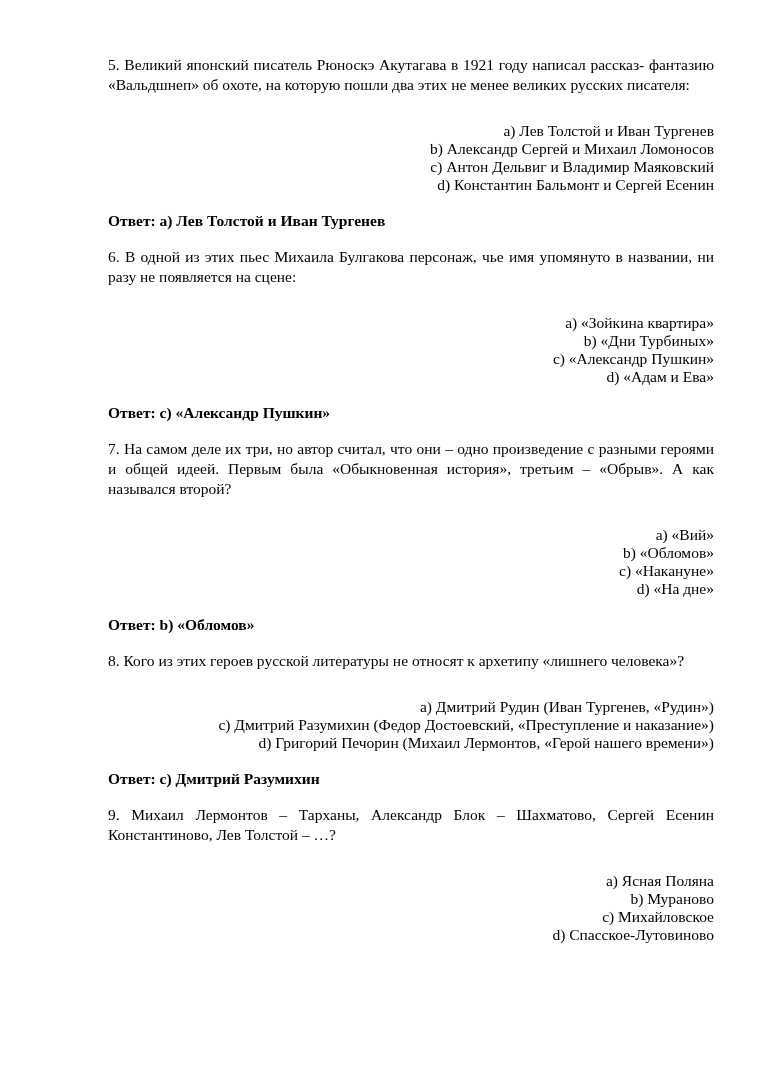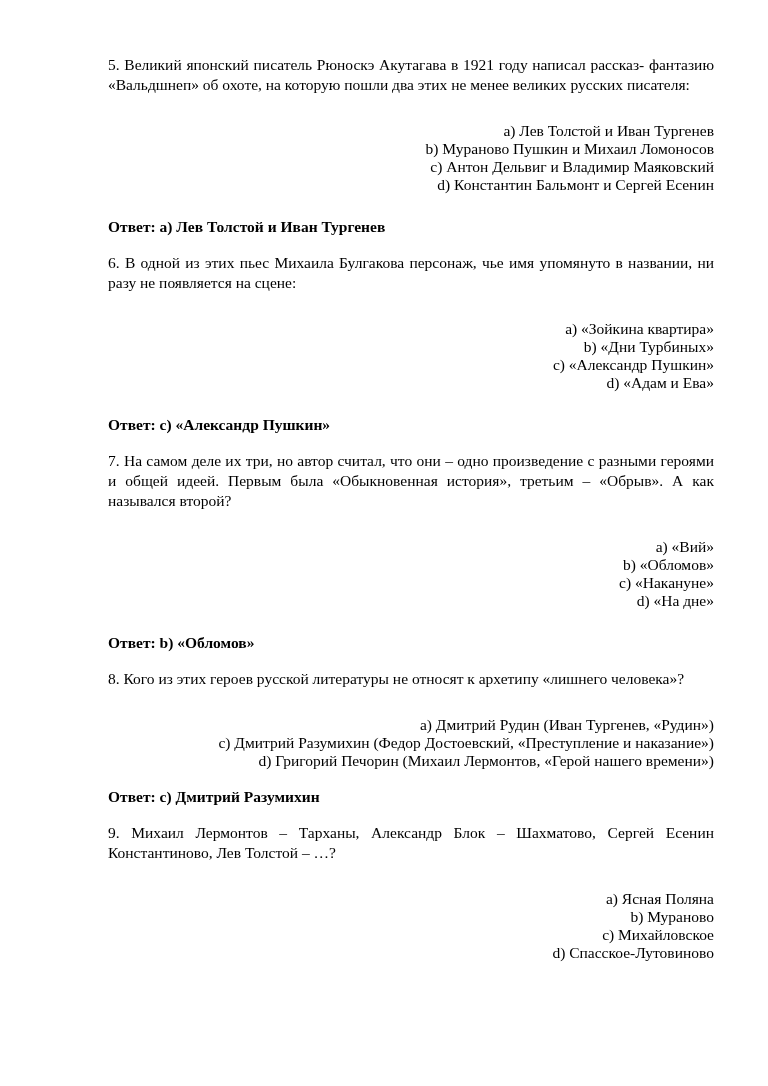--- a/index.html
+++ b/index.html
@@ -22,40 +22,40 @@
     line-height: 20px;
     text-align: justify;
   }
   .options { margin-top: 27px; }
   .option {
     font-size: 15.5px;
     line-height: 18px;
     text-align: right;
   }
   .answer {
-    margin-top: 23px;
+    margin-top: 17px;
     font-size: 15.5px;
     line-height: 20px;
     font-weight: 700;
     text-align: left;
   }
   .qa + .qa { margin-top: 16px; }
   .qa--tight .answer { margin-top: 17px; }
 </style>
 </head>
 <body>
 
 <div class="page">
   <div class="content">
 
     <section class="qa">
       <p class="question">5. Великий японский писатель Рюноскэ Акутагава в 1921 году написал рассказ- фантазию «Вальдшнеп» об охоте, на которую пошли два этих не менее великих русских писателя:</p>
       <div class="options">
         <p class="option">a) Лев Толстой и Иван Тургенев</p>
-        <p class="option">b) Мураново Пушкин и Михаил Ломоносов</p>
+        <p class="option">b) Александр Сергей и Михаил Ломоносов</p>
         <p class="option">c) Антон Дельвиг и Владимир Маяковский</p>
         <p class="option">d) Константин Бальмонт и Сергей Есенин</p>
       </div>
       <p class="answer">Ответ: a) Лев Толстой и Иван Тургенев</p>
     </section>
 
     <section class="qa">
       <p class="question">6. В одной из этих пьес Михаила Булгакова персонаж, чье имя упомянуто в названии, ни разу не появляется на сцене:</p>
       <div class="options">
         <p class="option">a) «Зойкина квартира»</p>

